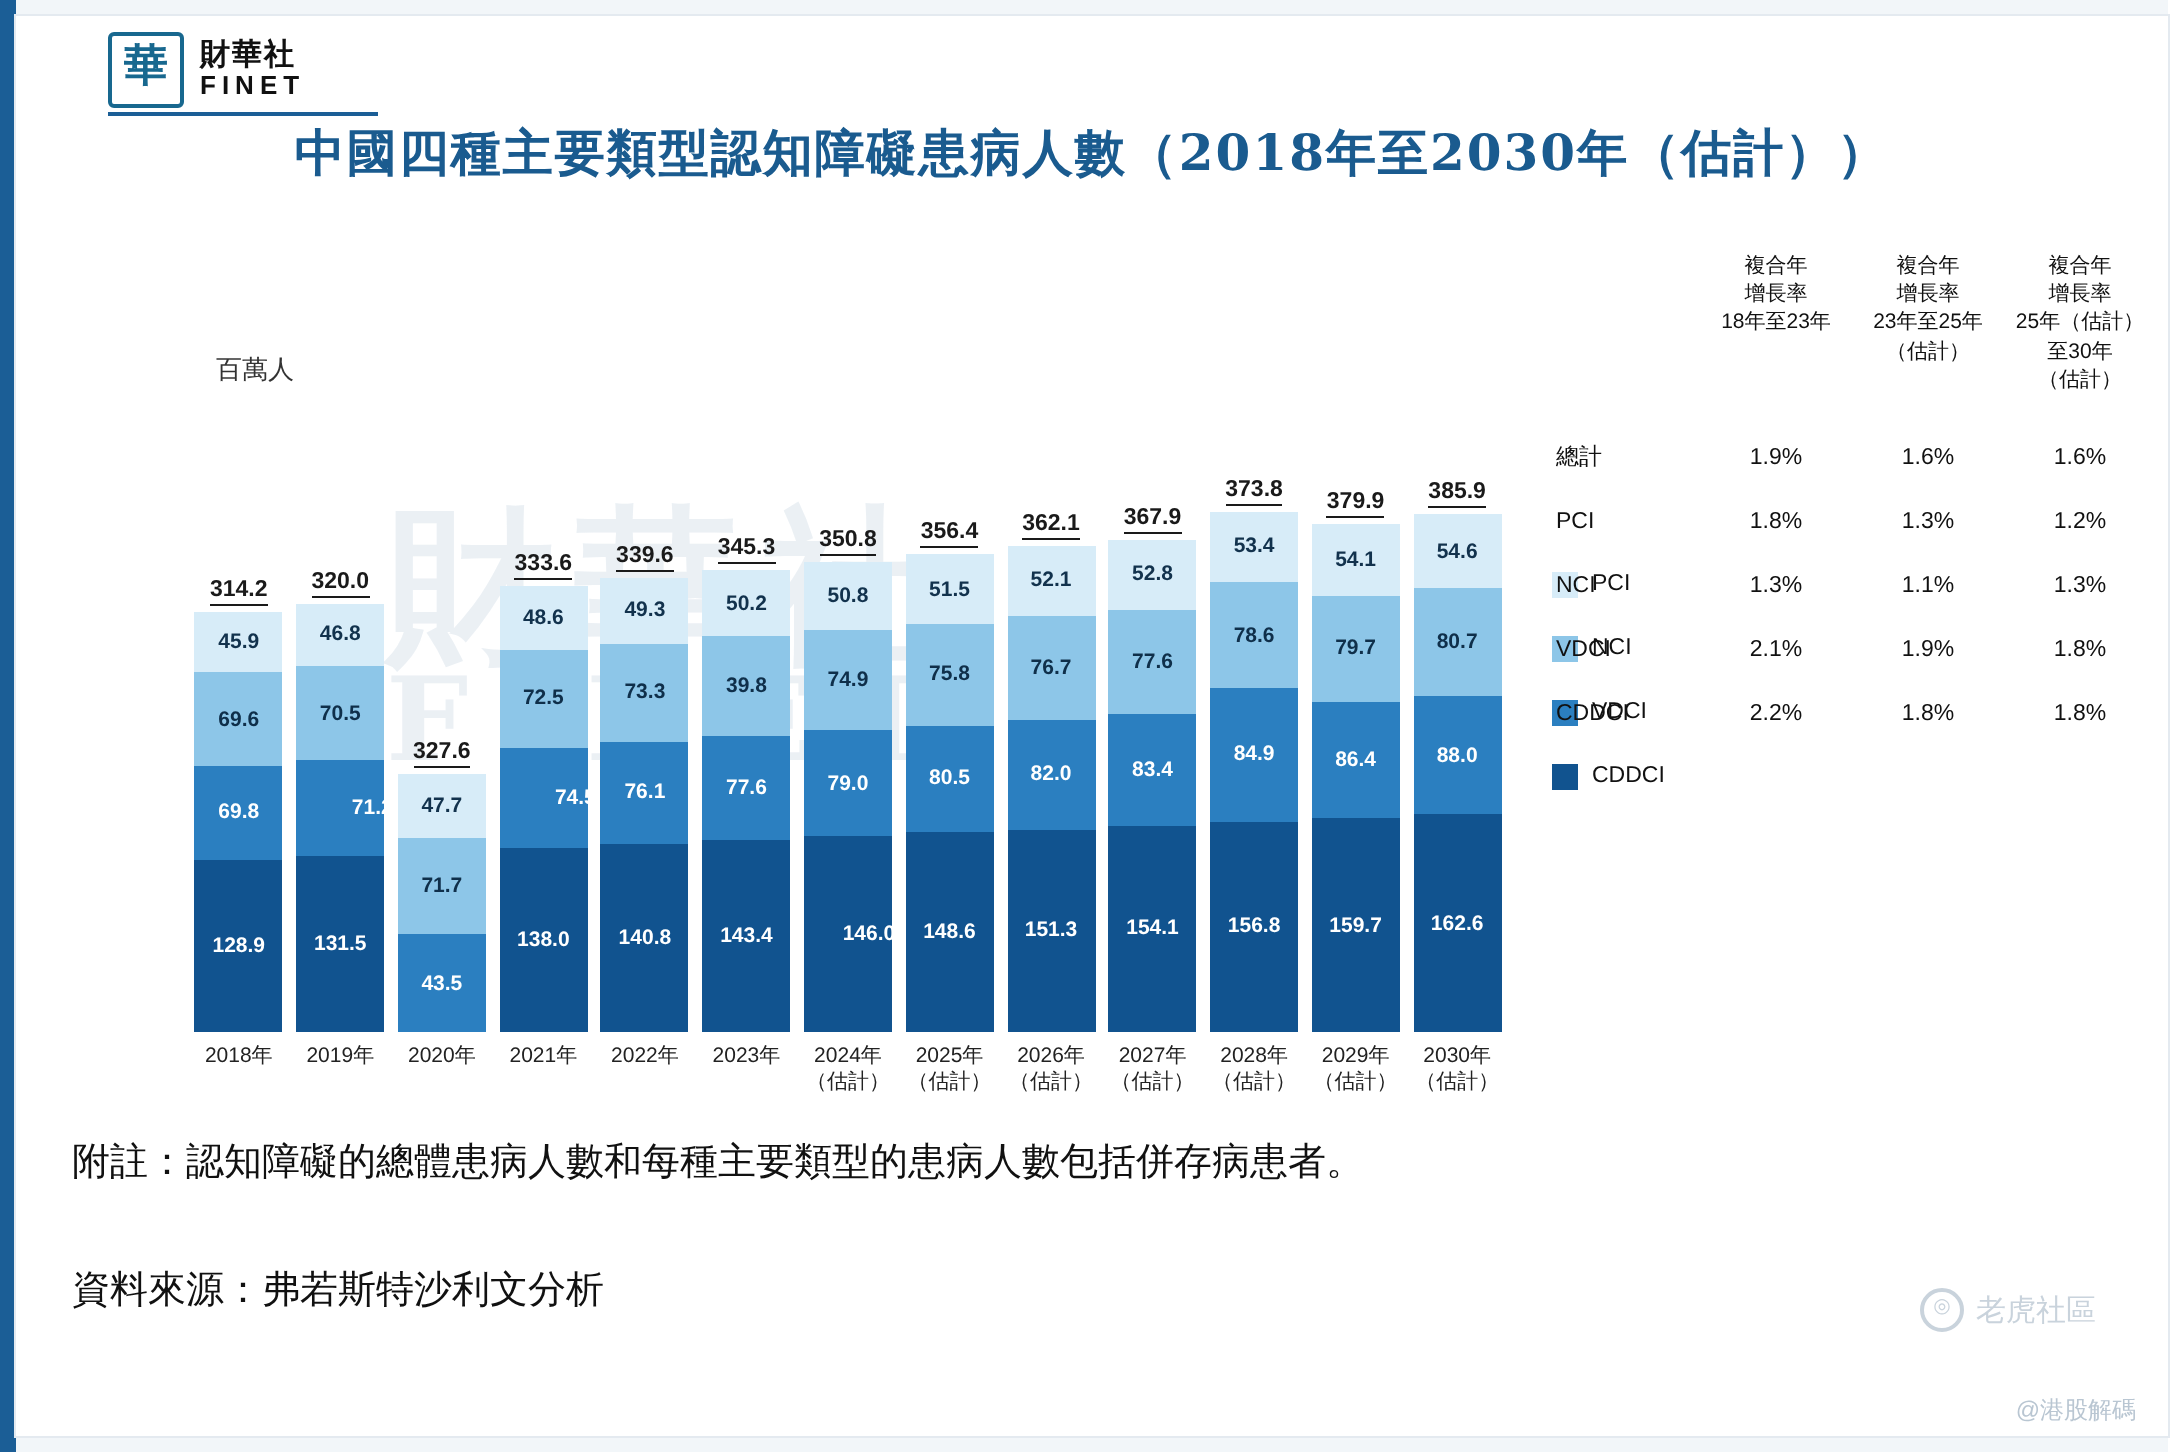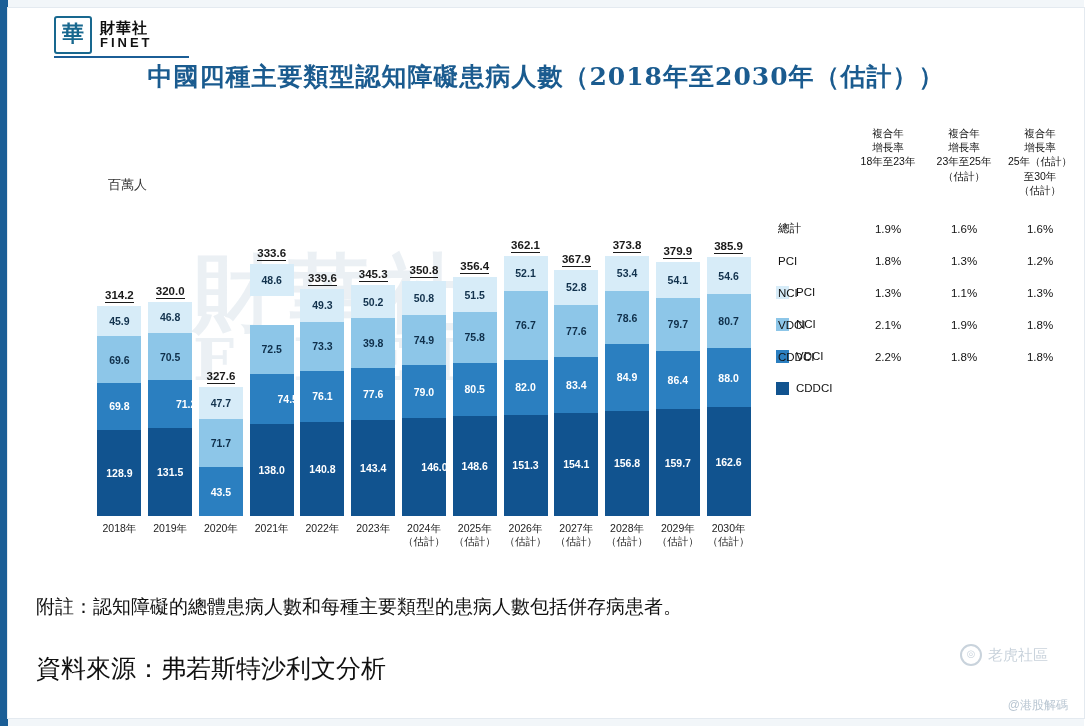--- a/index.html
+++ b/index.html
@@ -97,24 +97,23 @@
     width:76px;text-align:center;font-size:10.5px;color:#111;line-height:1.35;
   }
   .rhcell.lbl{width:72px;}
   .rrow{display:flex;align-items:center;height:32px;}
   .rcell{width:76px;text-align:center;font-size:11.5px;color:#111;}
   .rcell.lbl{width:72px;text-align:left;font-size:11.5px;}
 
   .note{
     position:absolute;left:28px;top:560px;font-size:19px;color:#111;
     font-family:Liberation Serif, serif;
-    margin-top:26px;
   }
   .source{
-    position:absolute;left:28px;top:644px;font-size:25px;color:#111;
+    position:absolute;left:28px;top:624px;font-size:19px;color:#111;
     font-family:"DejaVu Serif","Liberation Serif",serif;
   }
 
   .badge-tiger{
     position:absolute;right:36px;bottom:52px;display:flex;align-items:center;gap:6px;
     color:#c9d3dc;font-size:15px;
   }
   .badge-tiger .circ{
     width:18px;height:18px;border-radius:50%;border:2px solid #c9d3dc;
     font-size:10px;line-height:16px;text-align:center;
@@ -173,21 +172,21 @@
           <div class="bar">
             <div class="seg s0" style="height: 31.959px;">47.7</div>
             <div class="seg s1" style="height: 48.039px;">71.7</div>
             <div class="seg s2" style="height: 48.977px;">43.5</div>
           </div>
         </div>
         <div class="col">
           <div class="total">333.6</div>
           <div class="bar">
             <div class="seg s0" style="height: 32.562px;">48.6</div>
-            <div class="seg s1" style="height: 48.575px; margin-top: 29px;">72.5</div>
+            <div class="seg s1" style="height: 48.575px;">72.5</div>
             <div class="seg s2" style="height: 49.915px; padding-left: 32px;">74.5</div>
             <div class="seg s3" style="height: 92.46px;">138.0</div>
           </div>
         </div>
         <div class="col">
           <div class="total">339.6</div>
           <div class="bar">
             <div class="seg s0" style="height: 33.031px;">49.3</div>
             <div class="seg s1" style="height: 49.111px;">73.3</div>
             <div class="seg s2" style="height: 50.987px;">76.1</div>
@@ -218,21 +217,21 @@
             <div class="seg s0" style="height: 34.505px;">51.5</div>
             <div class="seg s1" style="height: 50.786px;">75.8</div>
             <div class="seg s2" style="height: 53.935px;">80.5</div>
             <div class="seg s3" style="height: 99.562px;">148.6</div>
           </div>
         </div>
         <div class="col">
           <div class="total">362.1</div>
           <div class="bar">
             <div class="seg s0" style="height: 34.907px;">52.1</div>
-            <div class="seg s1" style="height: 69px;">76.7</div>
+            <div class="seg s1" style="height: 52px;">76.7</div>
             <div class="seg s2" style="height: 54.94px;">82.0</div>
             <div class="seg s3" style="height: 101.371px;">151.3</div>
           </div>
         </div>
         <div class="col">
           <div class="total">367.9</div>
           <div class="bar">
             <div class="seg s0" style="height: 35.376px;">52.8</div>
             <div class="seg s1" style="height: 51.992px;">77.6</div>
             <div class="seg s2" style="height: 55.878px;">83.4</div>

